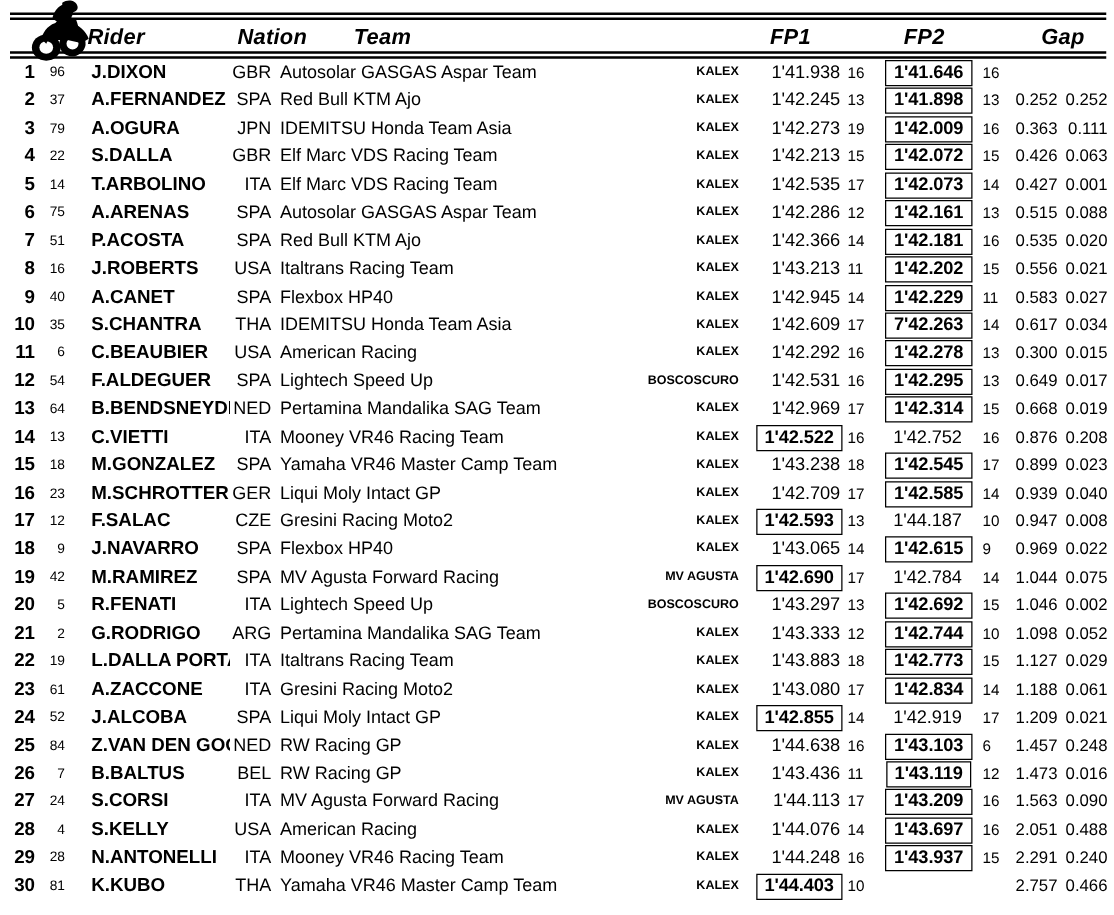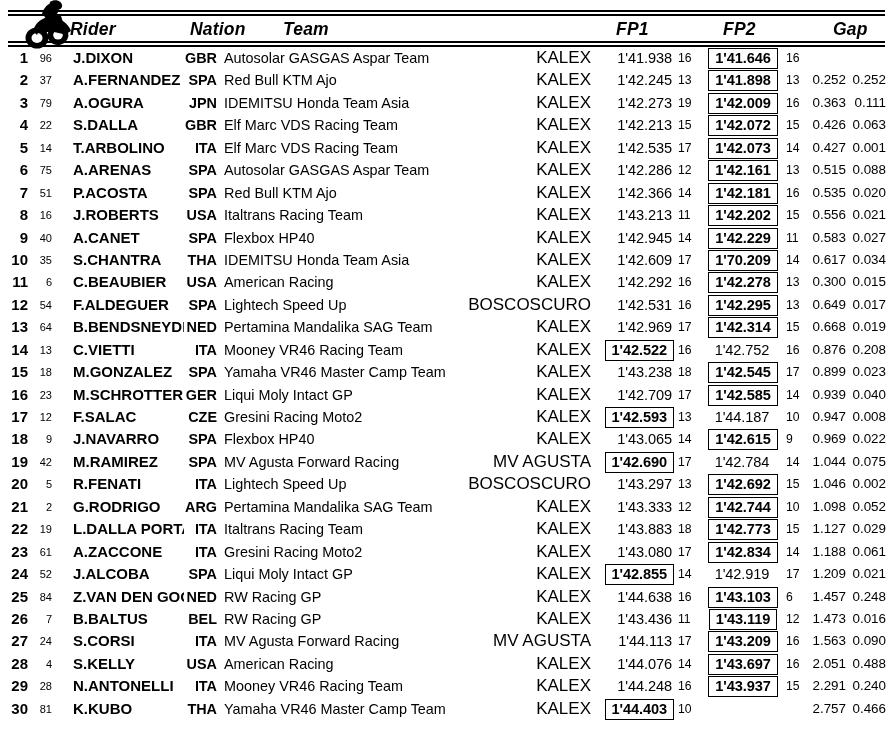--- a/index.html
+++ b/index.html
@@ -69,23 +69,23 @@
     position: relative;
     height: 22.45px;
     white-space: nowrap;
   }
 
   .cell { position: absolute; top: 0; line-height: 22.45px; font-size: 14.6px; }
 
   .c-pos    { left: 0;    width: 28px;  text-align: right; font-weight: bold; font-size: 15px; }
   .c-num    { left: 30px; width: 22px;  text-align: right; font-size: 11px; }
   .c-name   { left: 57px; width: 111px; font-weight: bold; font-size: 15px; overflow: hidden; text-overflow: clip; margin-left: 16px; }
-  .c-nation { left: 160px; width: 57px; text-align: right; font-size: 14.4px; font-weight: bold; }
+  .c-nation { left: 160px; width: 57px; text-align: right; font-size: 14.4px; }
   .c-team   { left: 224px; font-size: 14.4px; }
-  .c-moto   { left: 380px; width: 211px; text-align: right; font-size: 17px; }
+  .c-moto   { left: 380px; width: 211px; text-align: right; font-size: 10px; font-weight: bold; }
 
   .c-fp1    { left: 596px; width: 78px;  text-align: right; font-size: 14.6px; }
   .c-fp1l   { left: 678px; width: 18px;  text-align: left;  font-size: 12.2px; }
   .c-fp2    { left: 704px; width: 78px;  text-align: center; font-size: 14.6px; }
   .c-fp2l   { left: 786px; width: 18px;  text-align: left;  font-size: 12.2px; }
   .c-gap1   { left: 800px; width: 46px;  text-align: right; font-size: 13.4px; }
   .c-gap2   { left: 846px; width: 46px;  text-align: right; font-size: 13.4px; padding-right: 6px;}
 
   
   .timebox {
@@ -267,21 +267,21 @@
       </div>
       <div class="row">
         <div class="cell c-pos">10</div>
         <div class="cell c-num">35</div>
         <div class="cell c-name">S.CHANTRA</div>
         <div class="cell c-nation">THA</div>
         <div class="cell c-team">IDEMITSU Honda Team Asia</div>
         <div class="cell c-moto">KALEX</div>
         <div class="cell c-fp1"><span class="plaintime">1'42.609</span></div>
         <div class="cell c-fp1l">17</div>
-        <div class="cell c-fp2"><span class="timebox">1'70.209</span></div>
+        <div class="cell c-fp2"><span class="timebox">7'42.263</span></div>
         <div class="cell c-fp2l">14</div>
         <div class="cell c-gap1">0.617</div>
         <div class="cell c-gap2">0.034</div>
       </div>
       <div class="row">
         <div class="cell c-pos">11</div>
         <div class="cell c-num">6</div>
         <div class="cell c-name">C.BEAUBIER</div>
         <div class="cell c-nation">USA</div>
         <div class="cell c-team">American Racing</div>

